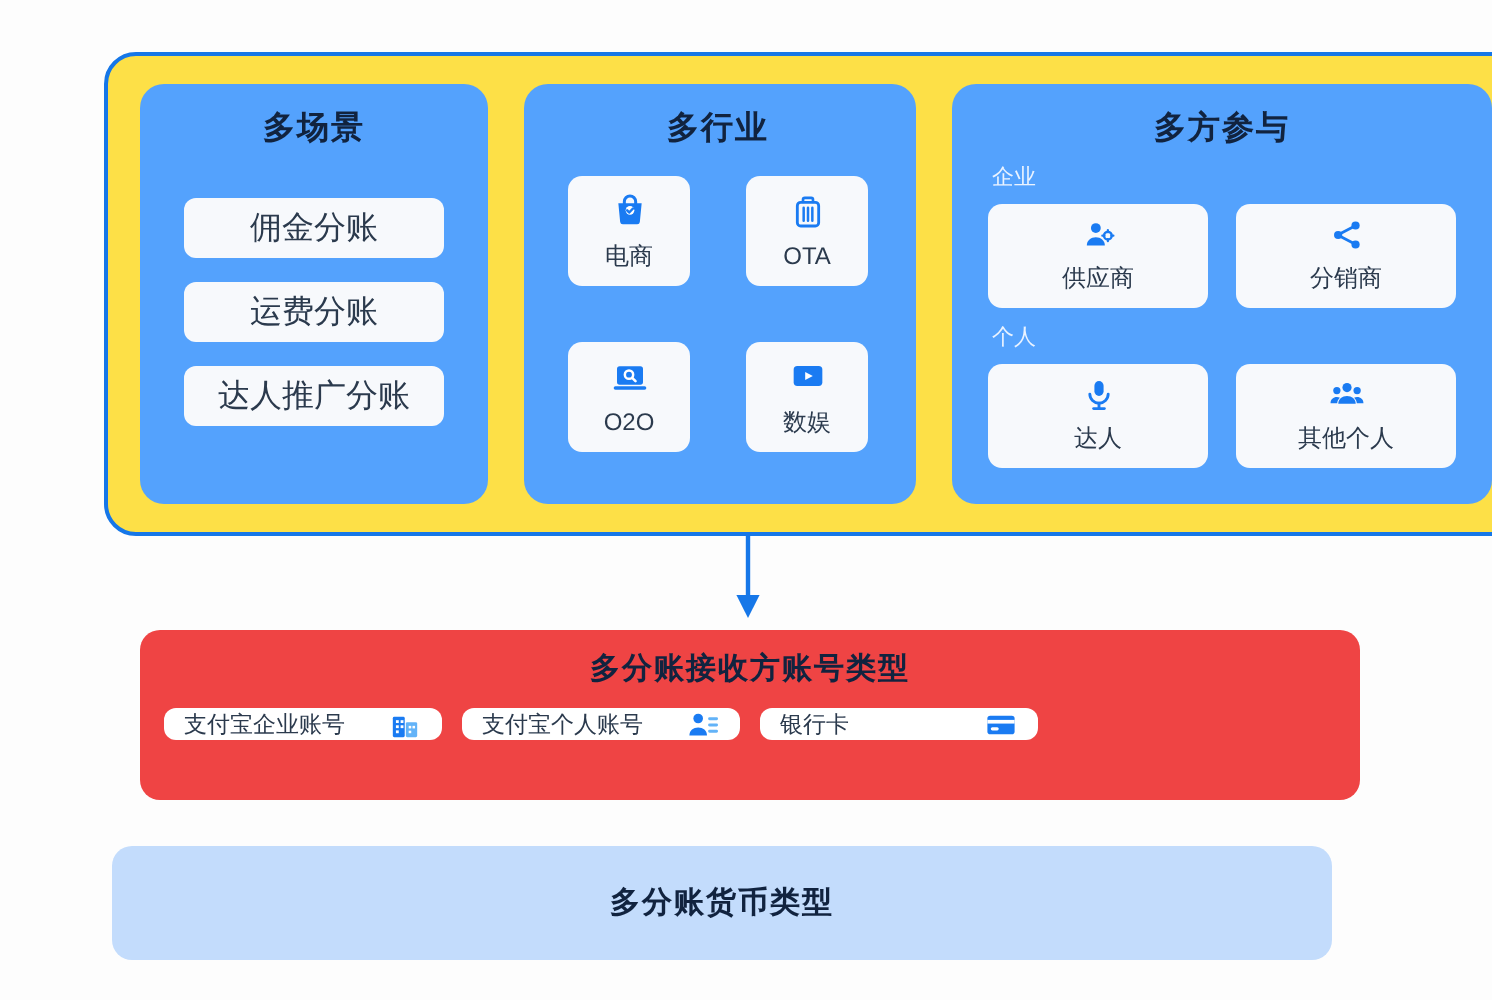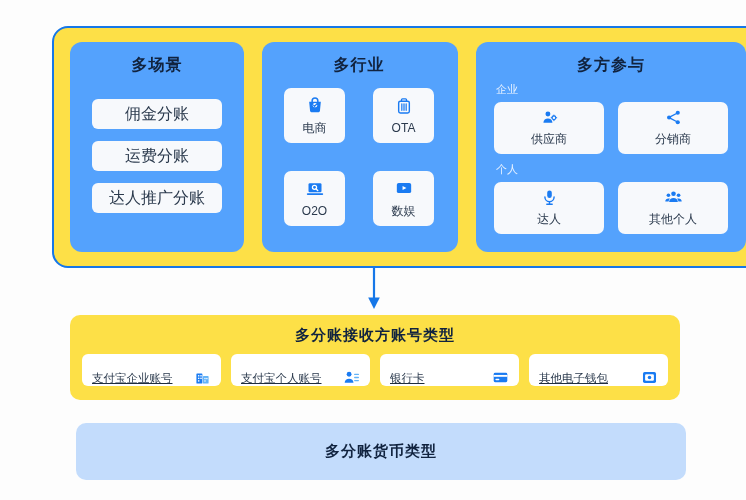--- a/index.html
+++ b/index.html
@@ -151,21 +151,21 @@
     height: 44px;
   }
 
   
   .receiver-bar {
     position: absolute;
     left: 70px;
     top: 315px;
     width: 610px;
     height: 85px;
-    background: #fde047;
+    background: #ef4444;
     border-radius: 10px;
     box-sizing: border-box;
     padding: 9px 12px 12px 12px;
   }
   .receiver-title {
     text-align: center;
     font-size: 15px;
     font-weight: bold;
     color: #11233f;
     letter-spacing: 1px;
@@ -173,38 +173,37 @@
     margin-bottom: 8px;
   }
   .receiver-row {
     display: grid;
     grid-template-columns: repeat(4, 1fr);
     gap: 10px;
   }
   .receiver-chip {
     background: #ffffff;
     border-radius: 6px;
-    height: 32px;
-    display: flex;
-    align-items: flex-end;
+    height: 16px;
+    display: flex;
+    align-items: center;
     justify-content: space-between;
     padding: 0 10px;
     box-sizing: border-box;
-    text-decoration: underline;
   }
   .receiver-chip .lbl {
     font-size: 11.5px;
     color: #2b3a4d;
     white-space: nowrap;
   }
 
   
   .currency-bar {
     position: absolute;
-    left: 76px;
+    left: 56px;
     top: 423px;
     width: 610px;
     height: 57px;
     background: #c3dcfc;
     border-radius: 10px;
     display: flex;
     align-items: center;
     justify-content: center;
   }
   .currency-title {
@@ -396,30 +395,20 @@
         <span class="lbl">银行卡</span>
         <span>
           <svg class="ico" width="17" height="17" viewBox="0 0 24 24">
             <rect x="2.4" y="5.4" width="19.2" height="13.2" rx="2" fill="#1a7bf2"></rect>
             <rect x="2.4" y="8.4" width="19.2" height="2.6" fill="#ffffff"></rect>
             <rect x="4.8" y="13.6" width="5.6" height="2.2" rx="1.1" fill="#ffffff"></rect>
           </svg>
         </span>
       </div>
 
-      <div class="receiver-chip">
-        <span class="lbl">其他电子钱包</span>
-        <span>
-          <svg class="ico" width="17" height="17" viewBox="0 0 24 24">
-            <rect x="2.8" y="4.4" width="18.4" height="15.2" rx="2.4" fill="#1a7bf2"></rect>
-            <rect x="5.8" y="7.4" width="12.4" height="9.2" rx="1.6" fill="#ffffff"></rect>
-            <circle cx="12" cy="12" r="2.5" fill="#1a7bf2"></circle>
-          </svg>
-        </span>
-      </div>
 
     </div>
   </div>
 
   <div class="currency-bar">
     <span class="currency-title">多分账货币类型</span>
   </div>
 
 </div>
 

